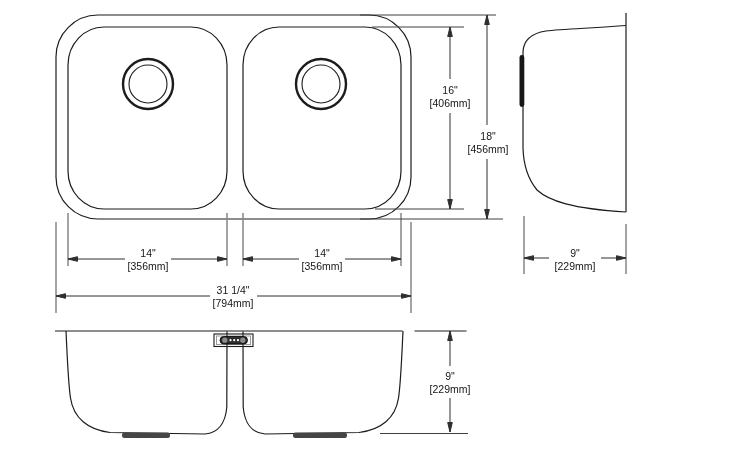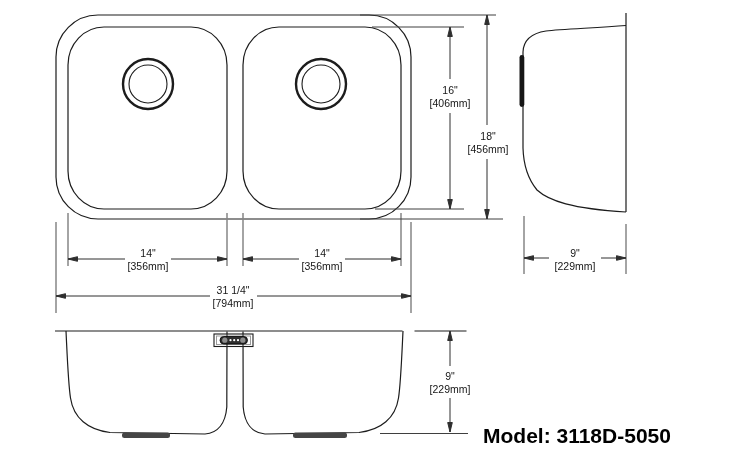--- a/index.html
+++ b/index.html
@@ -158,15 +158,14 @@
   <div class="dim" style="left:575px;top:259px;">
     <div>9"</div>
     <div>[229mm]</div>
   </div>
 
   <div class="dim" style="left:450px;top:382px;">
     <div>9"</div>
     <div>[229mm]</div>
   </div>
 
-  <div class="model" style="left:483px;top:436px;">Model: 3118D-5050</div>
 
 </div>
 
 </body></html>

